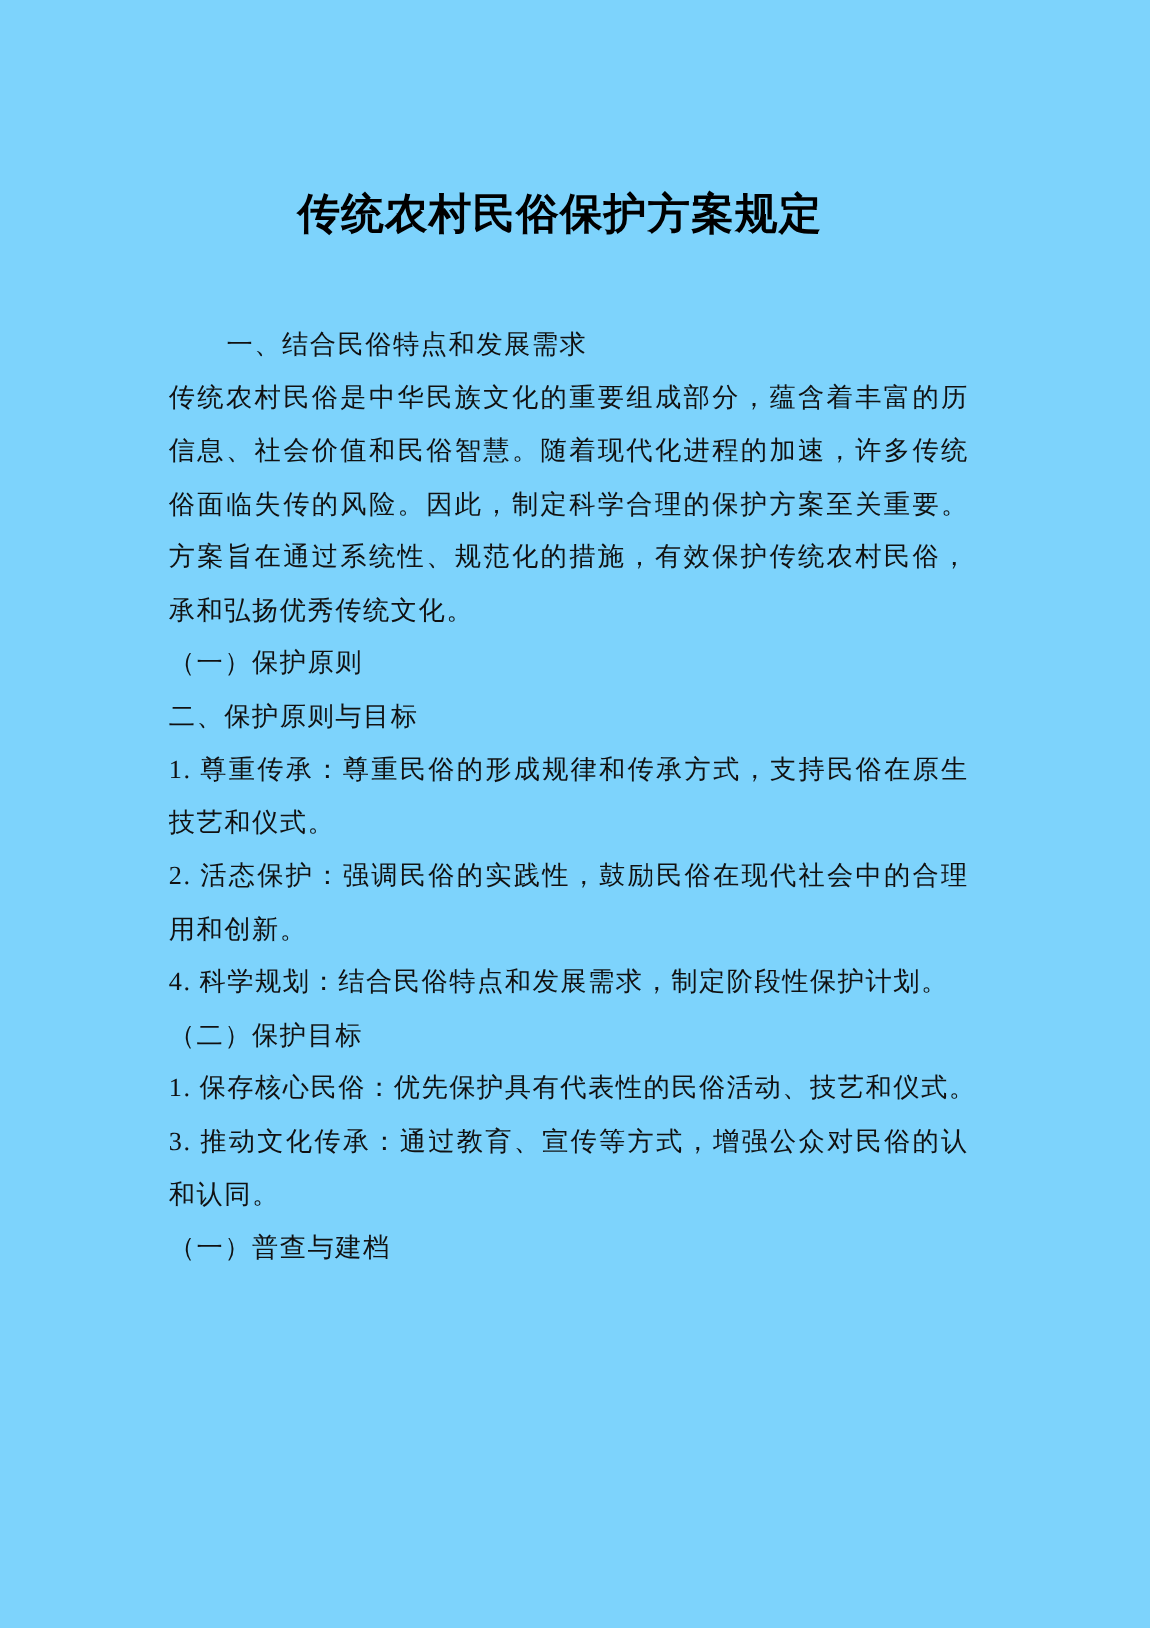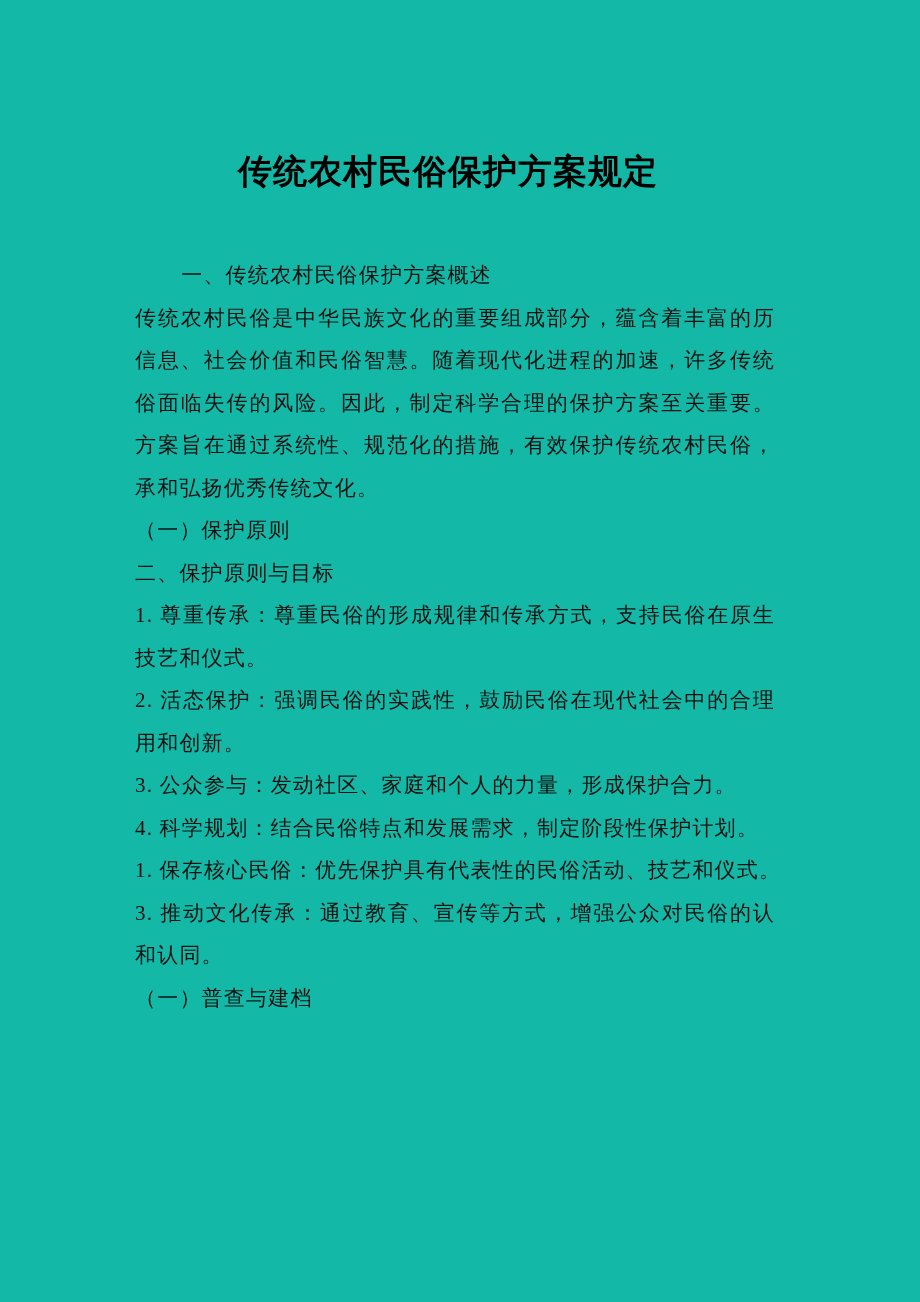--- a/index.html
+++ b/index.html
@@ -4,21 +4,21 @@
 <style>
   html, body {
     margin: 0;
     padding: 0;
     background: #ffffff;
   }
   .page {
     position: relative;
     width: 920px;
     height: 1302px;
-    background: #14b8a6;
+    background: #7dd3fc;
     overflow: hidden;
   }
   .doc-title {
     position: absolute;
     top: 148px;
     left: 128px;
     width: 640px;
     text-align: center;
     font-family: "Liberation Sans", "DejaVu Sans", sans-serif;
     font-weight: bold;
@@ -58,32 +58,32 @@
     text-align-last: justify;
     text-justify: inter-character;
   }
 </style>
 </head>
 <body>
 
 <div class="page">
   <div class="doc-title">传统农村民俗保护方案规定</div>
   <div class="doc-body">
-      <div class="line indent">一、传统农村民俗保护方案概述</div>
+      <div class="line indent">一、结合民俗特点和发展需求</div>
       <div class="line fill">传统农村民俗是中华民族文化的重要组成部分，蕴含着丰富的历史</div>
       <div class="line fill">信息、社会价值和民俗智慧。随着现代化进程的加速，许多传统民</div>
       <div class="line fill">俗面临失传的风险。因此，制定科学合理的保护方案至关重要。本</div>
       <div class="line fill">方案旨在通过系统性、规范化的措施，有效保护传统农村民俗，传</div>
       <div class="line plain">承和弘扬优秀传统文化。</div>
       <div class="line plain">（一）保护原则</div>
       <div class="line plain">二、保护原则与目标</div>
       <div class="line fill">1. 尊重传承：尊重民俗的形成规律和传承方式，支持民俗在原生态</div>
       <div class="line plain">技艺和仪式。</div>
       <div class="line fill">2. 活态保护：强调民俗的实践性，鼓励民俗在现代社会中的合理运</div>
       <div class="line plain">用和创新。</div>
-      <div class="line plain">3. 公众参与：发动社区、家庭和个人的力量，形成保护合力。</div>
       <div class="line plain">4. 科学规划：结合民俗特点和发展需求，制定阶段性保护计划。</div>
+      <div class="line plain">（二）保护目标</div>
       <div class="line plain">1. 保存核心民俗：优先保护具有代表性的民俗活动、技艺和仪式。</div>
       <div class="line fill">3. 推动文化传承：通过教育、宣传等方式，增强公众对民俗的认知</div>
       <div class="line plain">和认同。</div>
       <div class="line plain">（一）普查与建档</div>
     </div>
 </div>
 
 </body></html>

